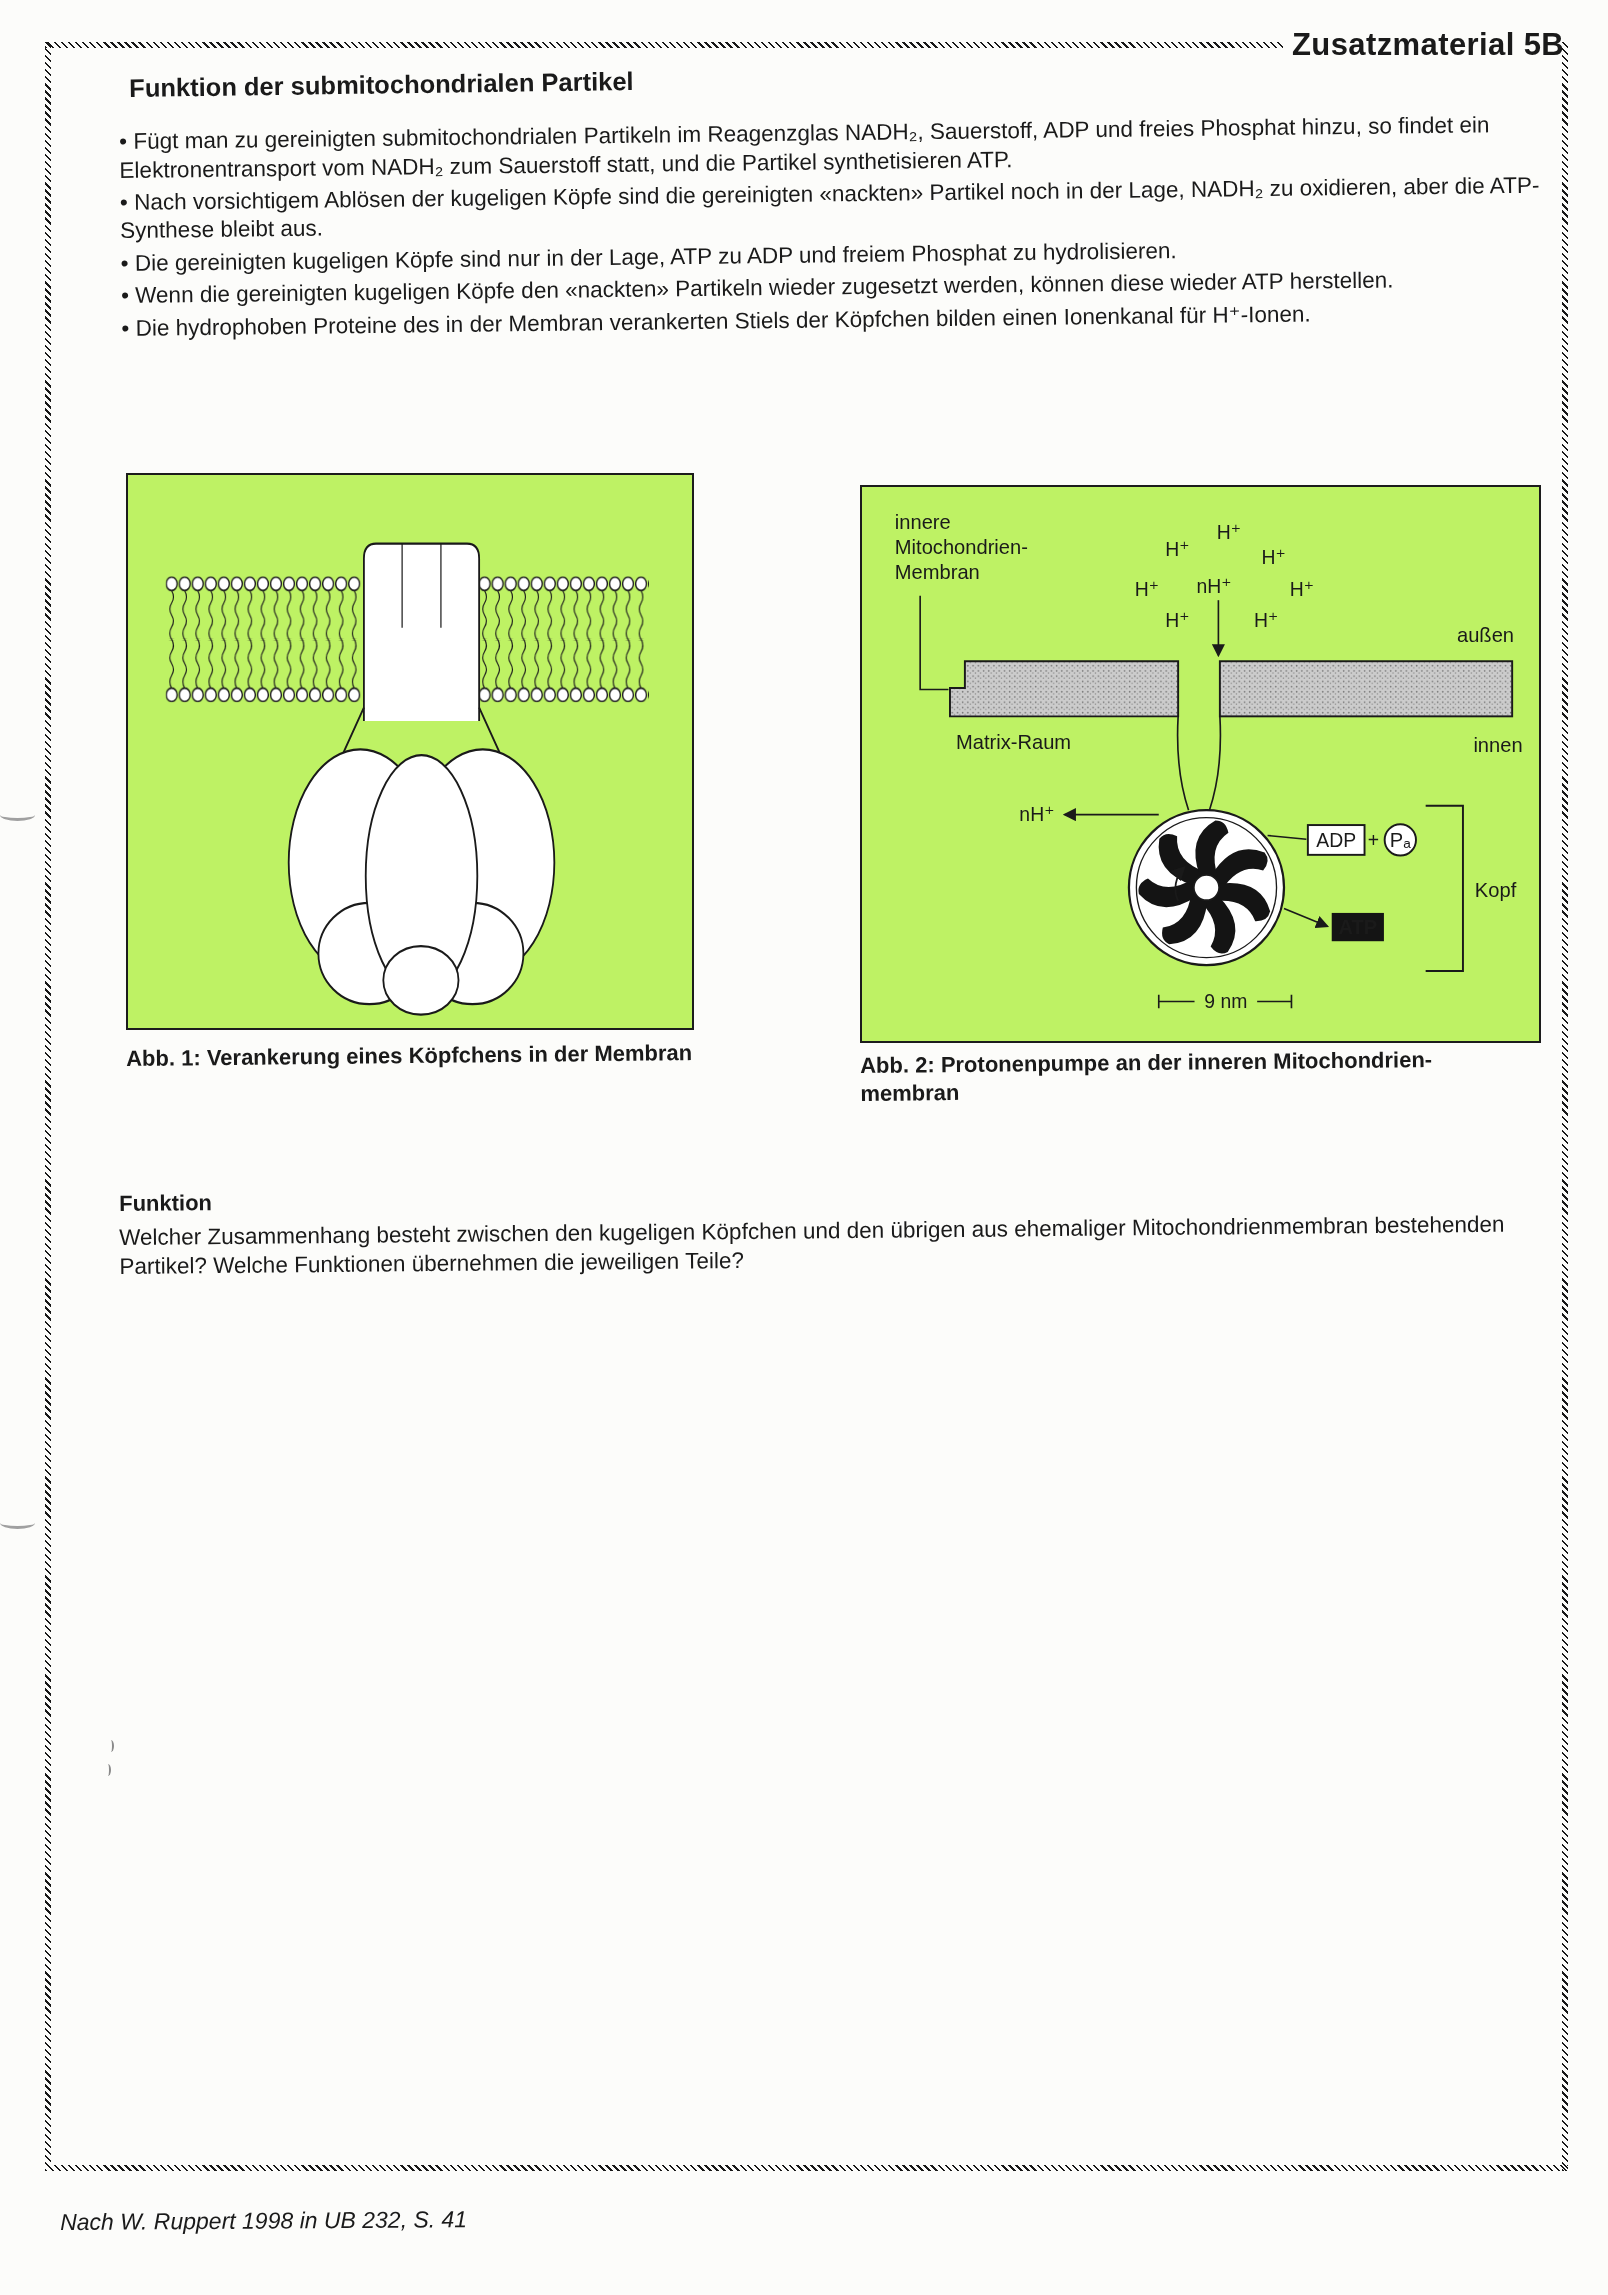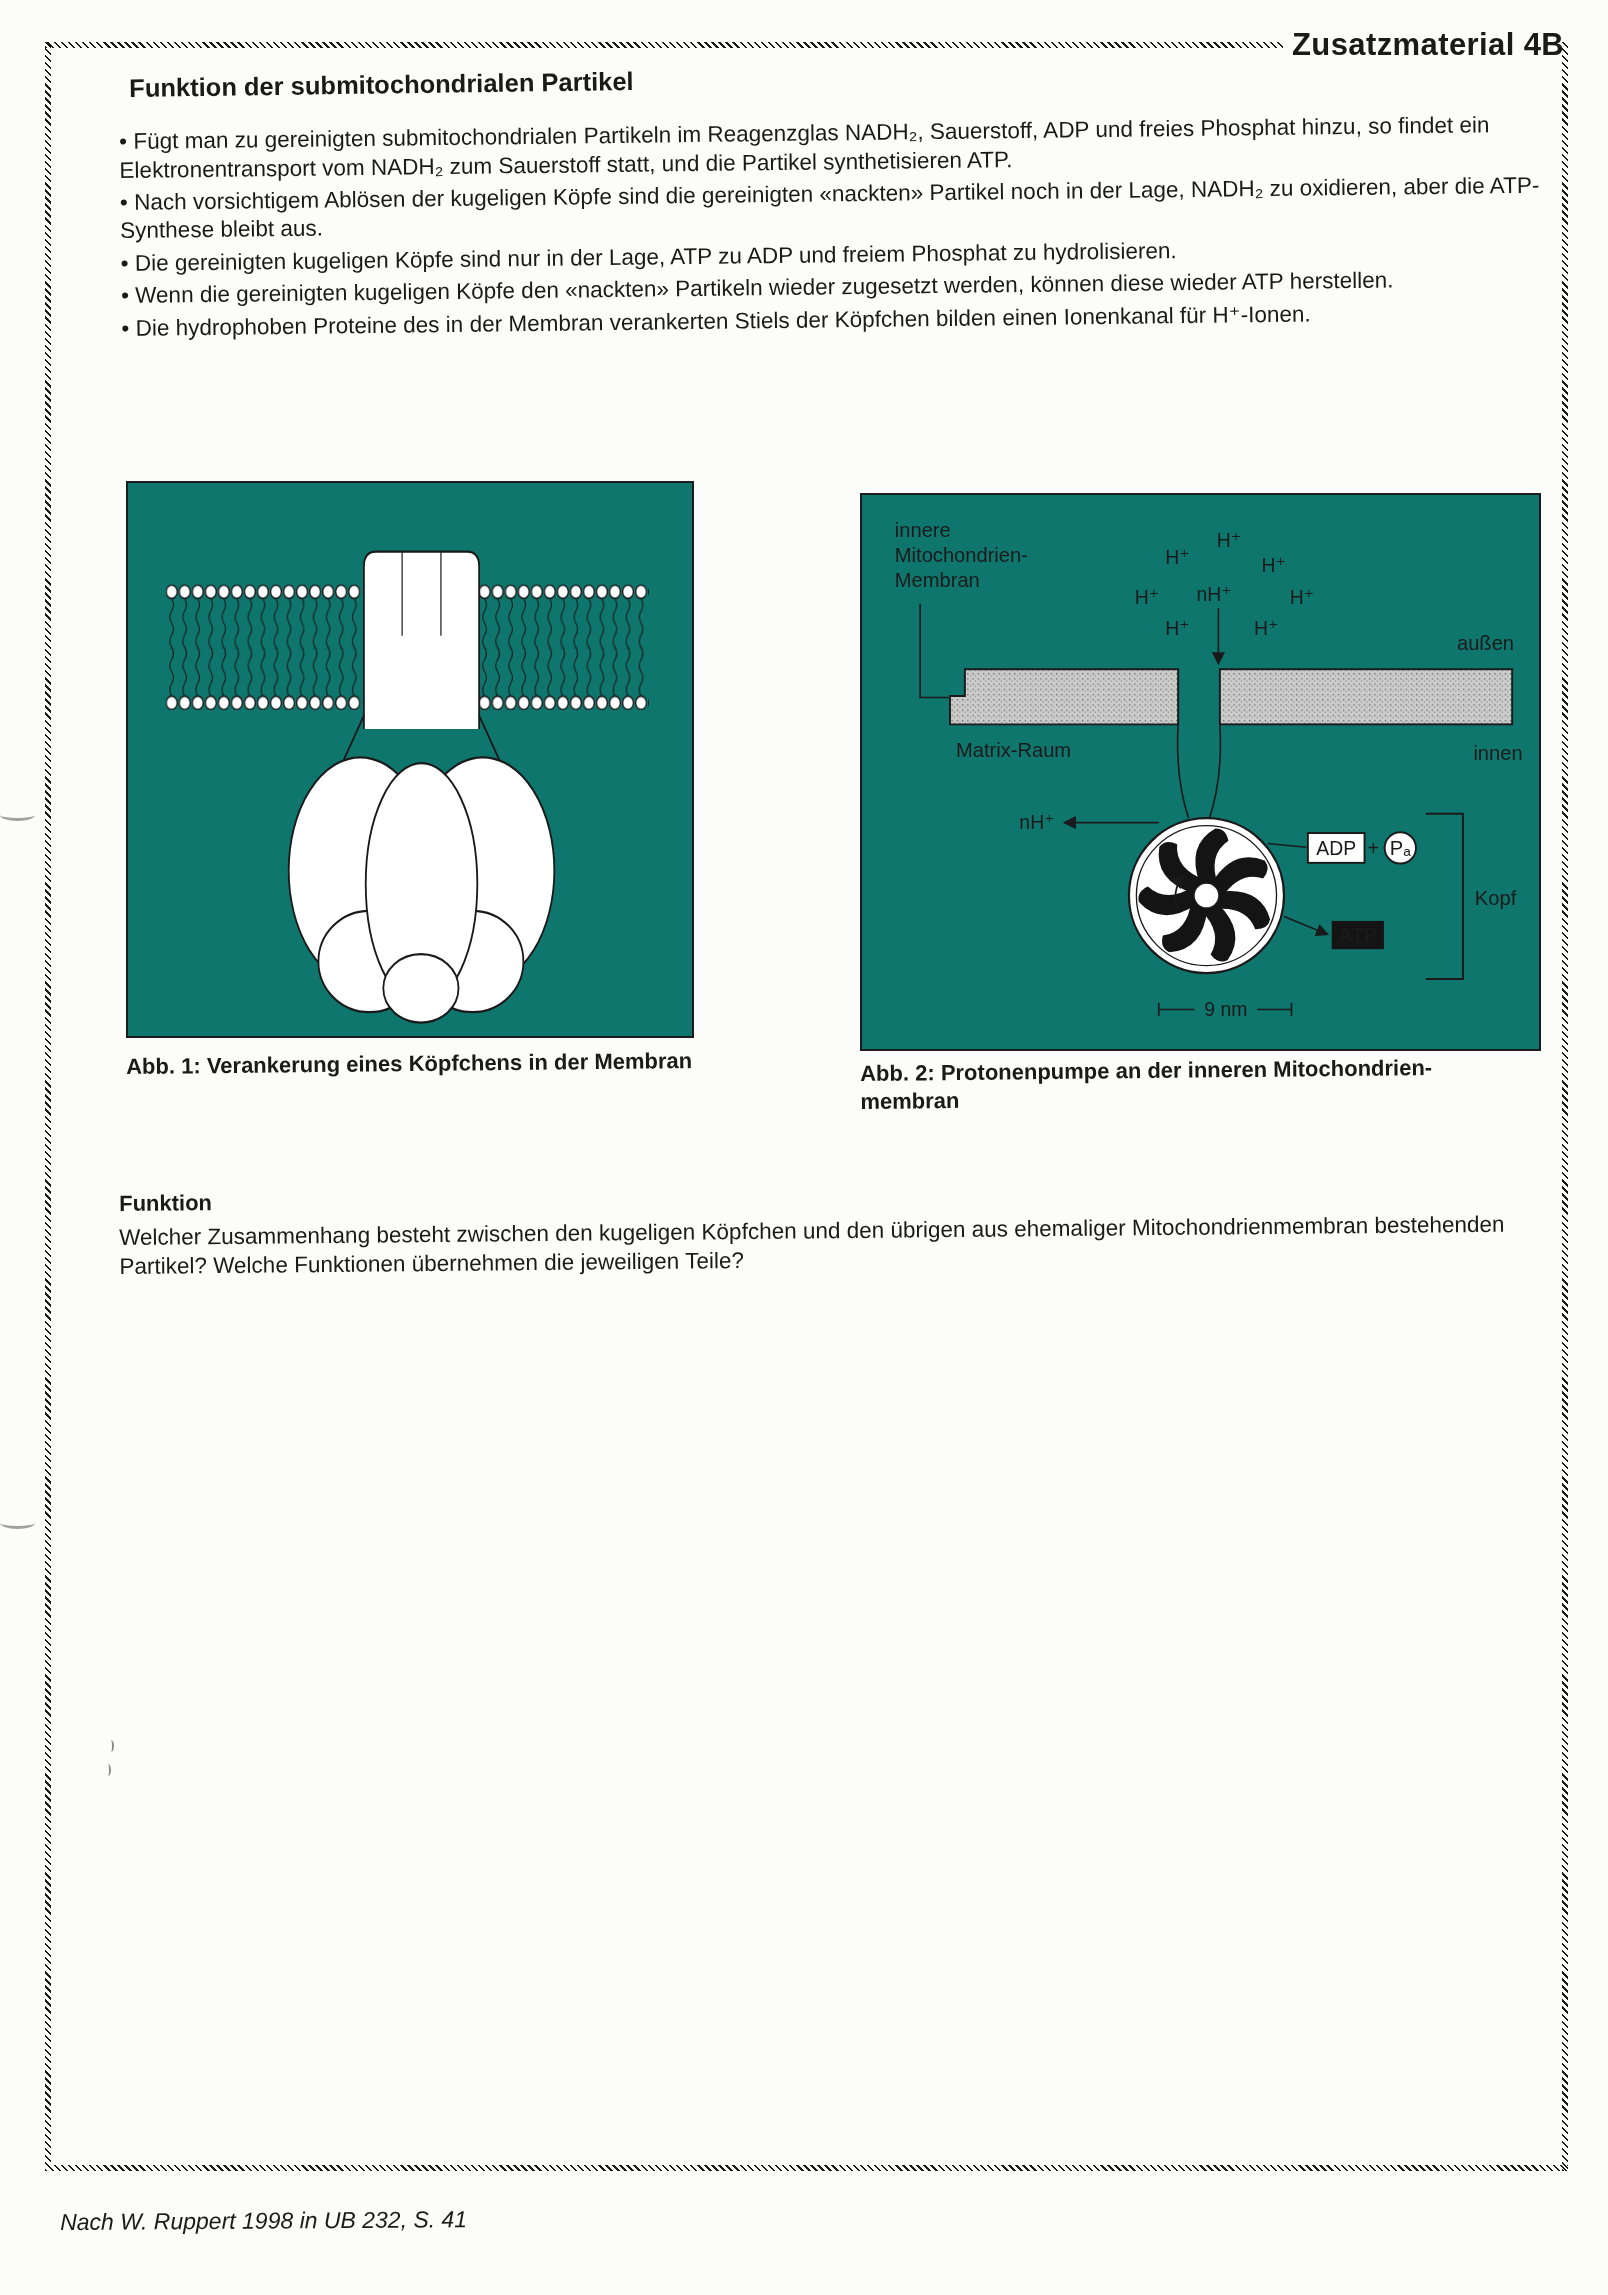--- a/index.html
+++ b/index.html
@@ -31,21 +31,21 @@
     position:absolute; left:119px; top:128px; width:1437px;
     list-style:none; font-size:22.5px; line-height:1.27;
     transform:rotate(-0.7deg); transform-origin:left top;
   }
   .bullets li { margin-bottom:3.8px; }
   .bullets li::before { content:"•\00a0 "; }
 
   .fig { position:absolute; }
   .fig1 { left:126px;  top:473px; width:568px; }
   .fig2 { left:860px; top:485px; width:681px; }
-  .figbox { border:2.3px solid #1c1c1c; background:#0f766e;margin-top:8px; }
+  .figbox { border:2.3px solid #1c1c1c; background:#bef264; }
   .fig1 .figbox { height:557px; }
   .fig2 .figbox { height:558px; }
   .figbox svg { display:block; width:100%; height:100%; }
   figcaption {
     font-size:22px; font-weight:700; line-height:1.25;
     transform:rotate(-0.6deg); transform-origin:left top;
   }
   .fig1 figcaption { margin-top:15px; }
   .fig2 figcaption { margin-top:9px; }
 
@@ -86,21 +86,21 @@
   <div class="bz bz-top"></div>
   <div class="bz bz-right"></div>
   <div class="bz bz-bottom"></div>
   <div class="bz bz-left"></div>
 
   <div class="art art1"></div>
   <div class="art art2"></div>
   <div class="art3"></div>
   <div class="art4"></div>
 
-  <div class="header-tag">Zusatzmaterial 4B</div>
+  <div class="header-tag">Zusatzmaterial 5B</div>
 
   <div class="page-title">Funktion der submitochondrialen Partikel</div>
 
   <ul class="bullets">
     <li>Fügt man zu gereinigten submitochondrialen Partikeln im Reagenzglas NADH₂, Sauerstoff, ADP und freies Phosphat hinzu, so findet ein Elektronentransport vom NADH₂ zum Sauerstoff statt, und die Partikel synthetisieren ATP.</li>
     <li>Nach vorsichtigem Ablösen der kugeligen Köpfe sind die gereinigten «nackten» Partikel noch in der Lage, NADH₂ zu oxidieren, aber die ATP-Synthese bleibt aus.</li>
     <li>Die gereinigten kugeligen Köpfe sind nur in der Lage, ATP zu ADP und freiem Phosphat zu hydrolisieren.</li>
     <li>Wenn die gereinigten kugeligen Köpfe den «nackten» Partikeln wieder zugesetzt werden, können diese wieder ATP herstellen.</li>
     <li>Die hydrophoben Proteine des in der Membran verankerten Stiels der Köpfchen bilden einen Ionenkanal für H⁺-Ionen.</li>
   </ul>

